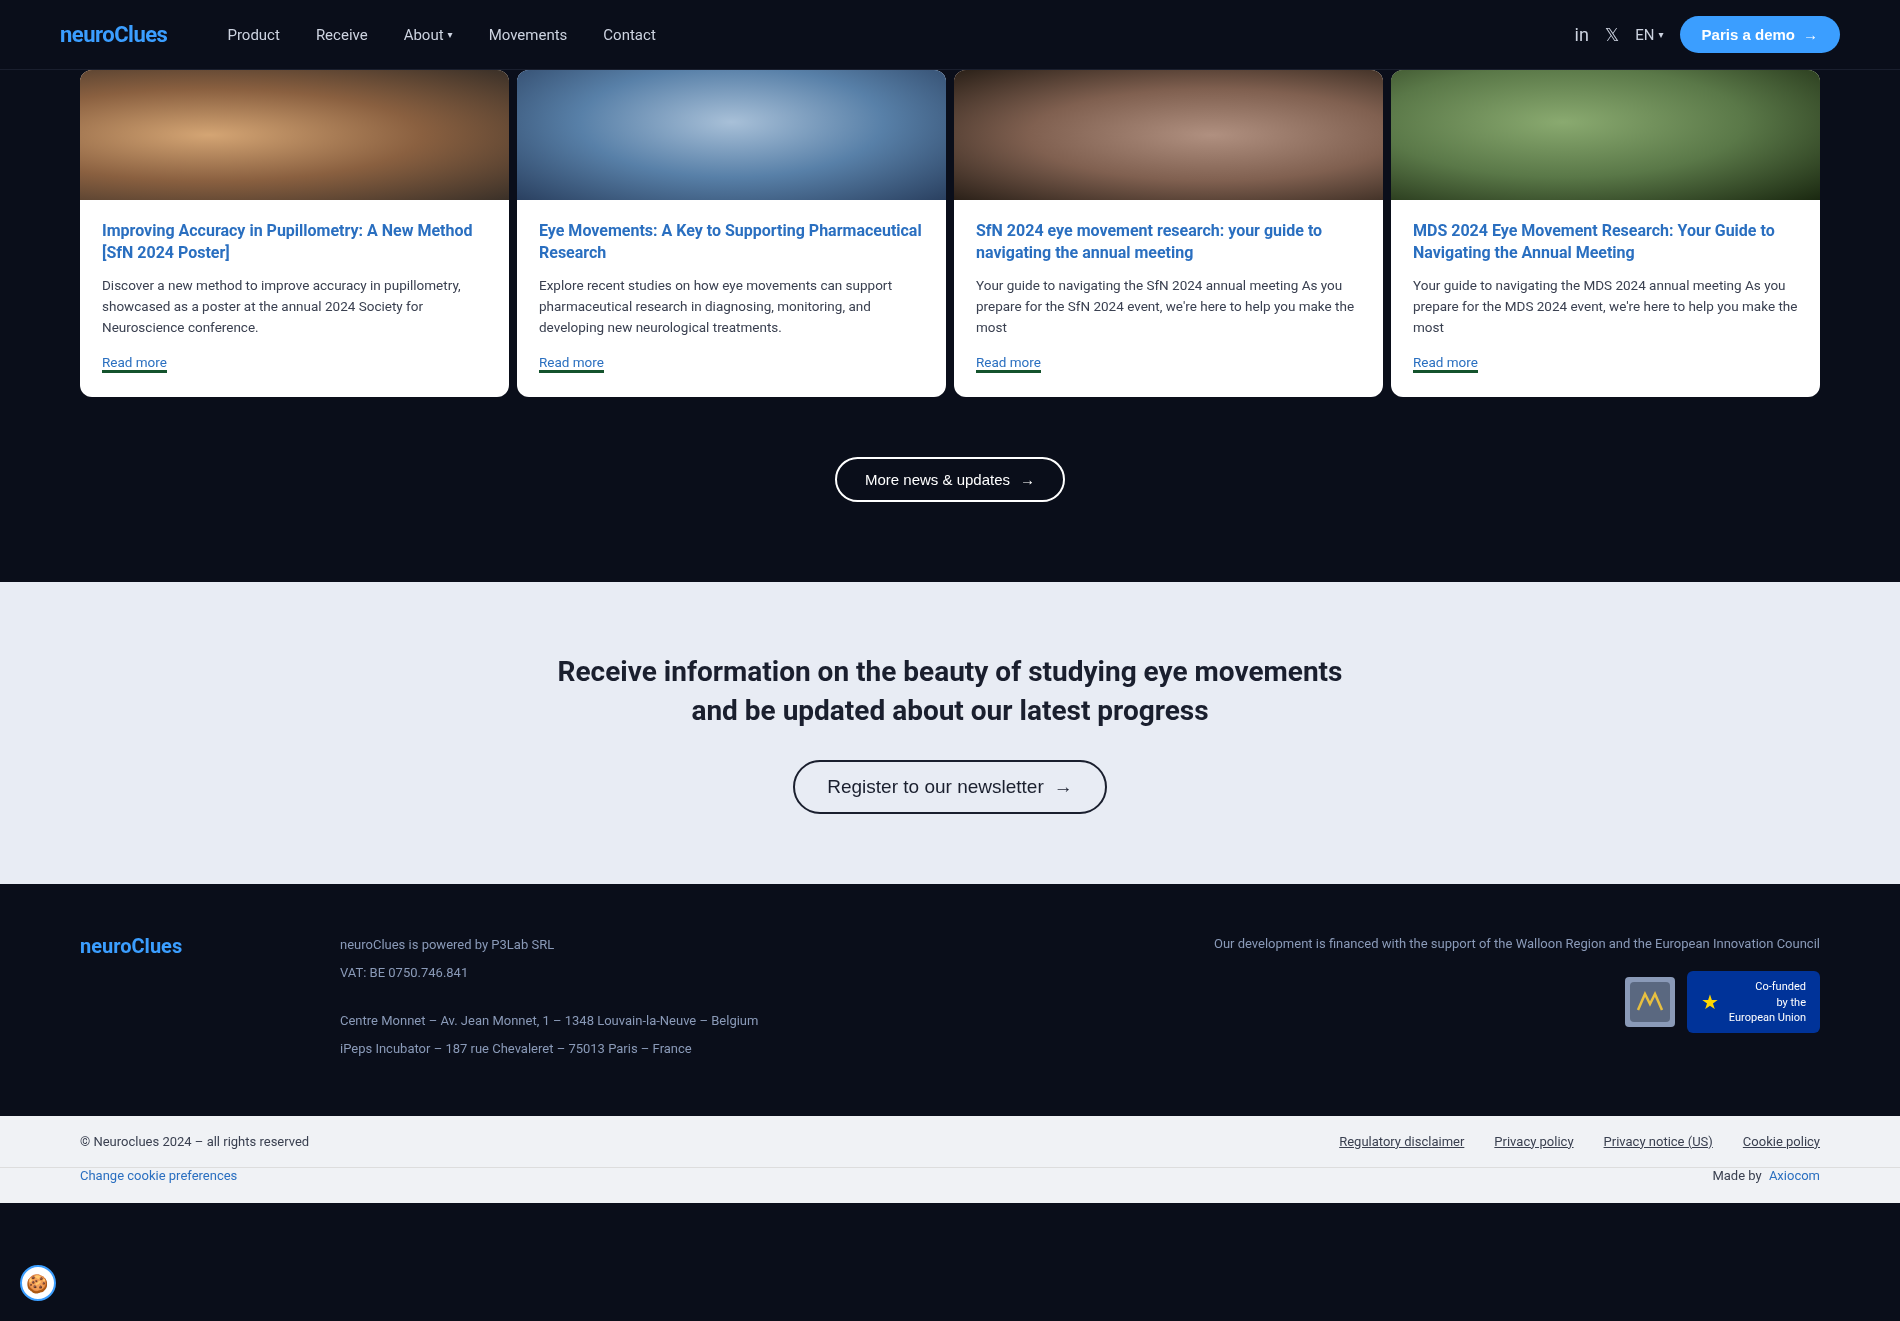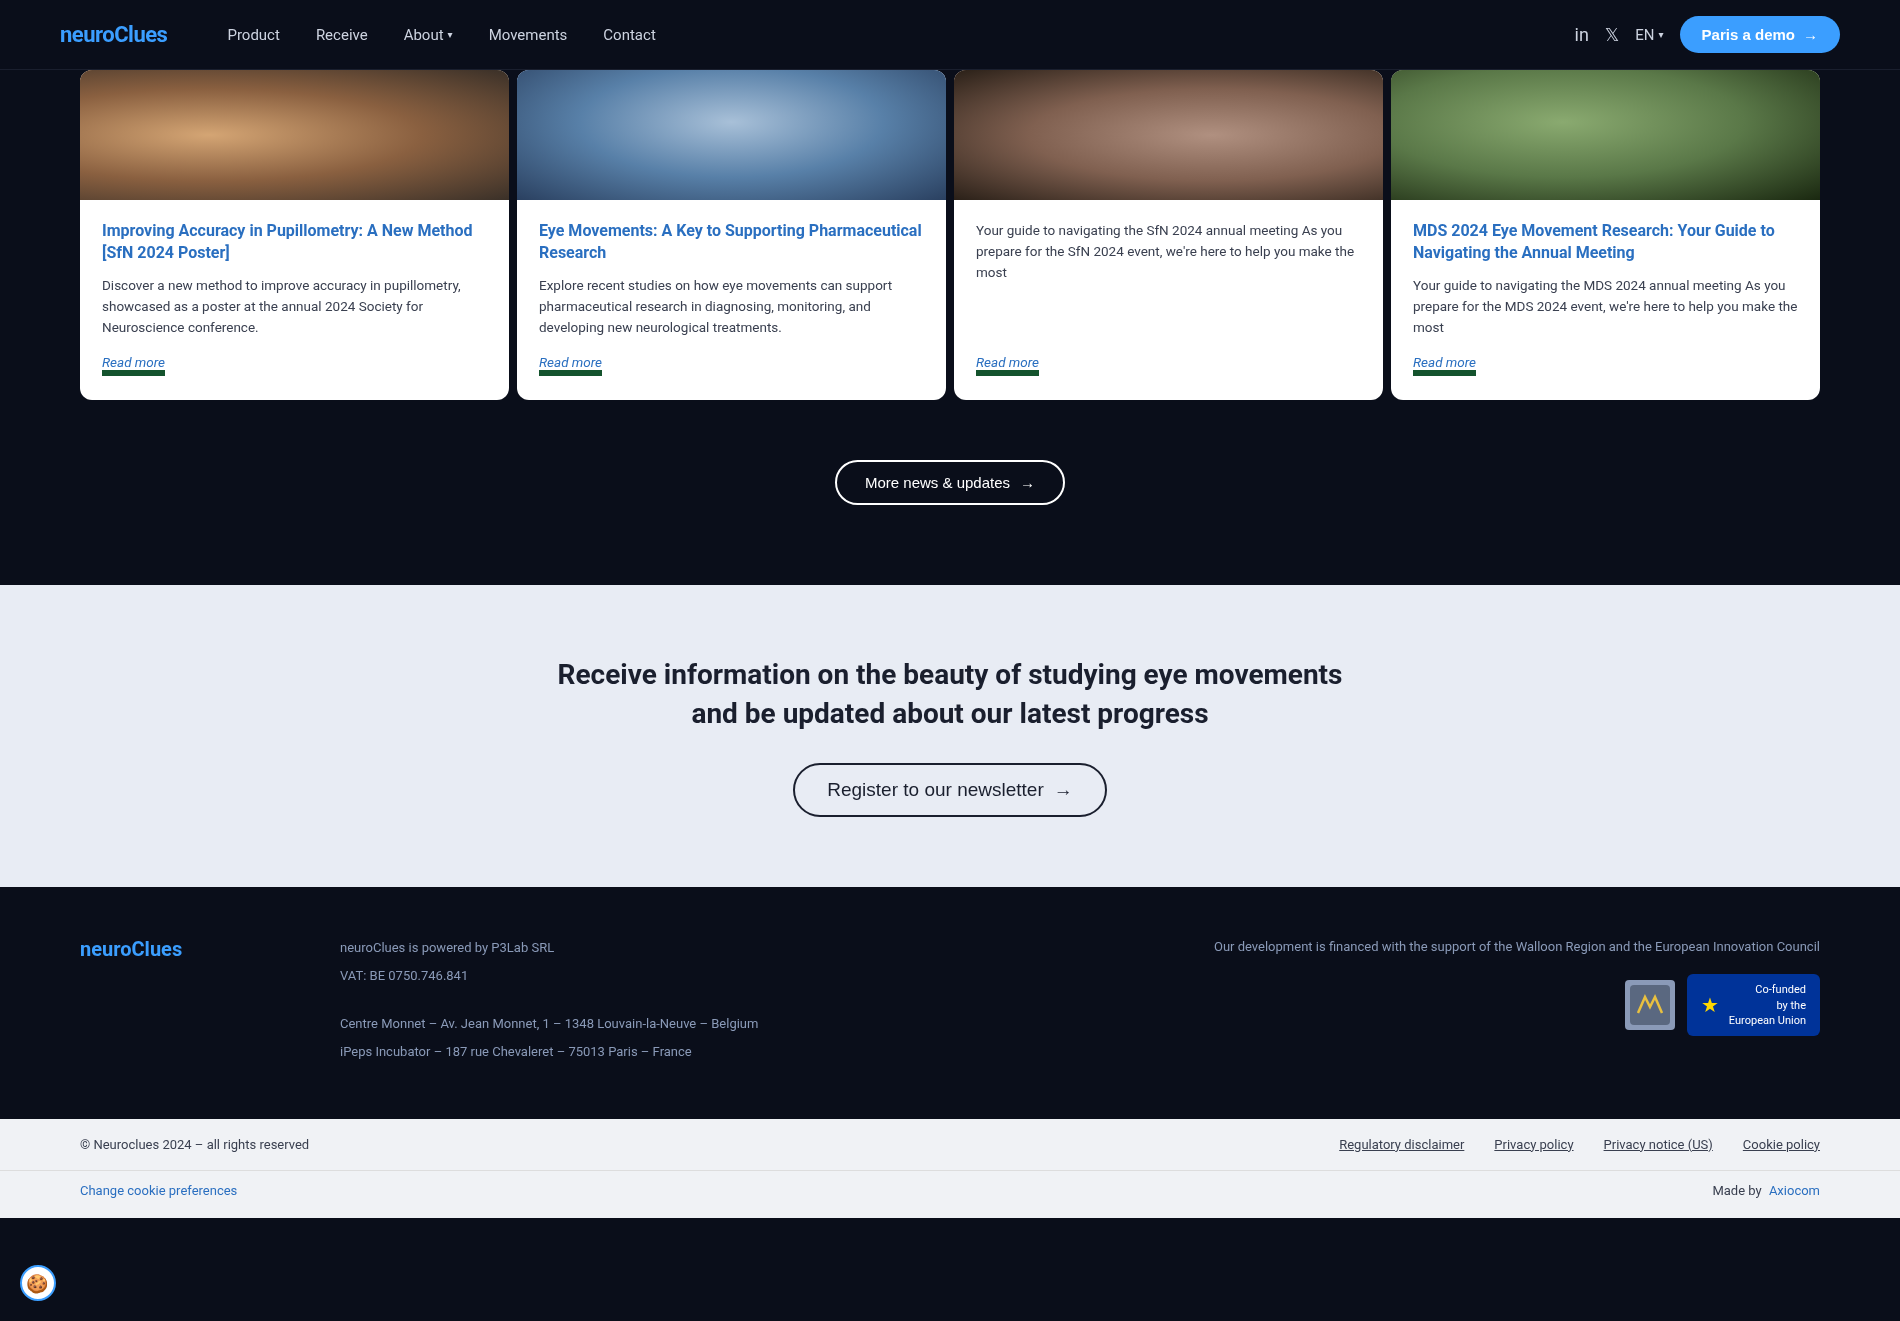--- a/index.html
+++ b/index.html
@@ -167,23 +167,22 @@
       color: #3a4050;
       line-height: 1.55;
       flex: 1;
       margin-bottom: 16px;
     }
 
     .read-more {
       color: #2a6fc0;
       font-size: 13.5px;
       text-decoration: none;
-      border-bottom: 6px solid #14532d;
+      border-bottom: 3px solid #14532d;
       width: fit-content;
-      font-style: italic;
     }
 
     
     .more-news-wrap {
       display: flex;
       justify-content: center;
       padding: 10px 0 20px;
     }
     .more-news-btn {
       background: transparent;
@@ -318,21 +317,21 @@
     .footer-link {
       font-size: 13px;
       color: #3a4050;
       text-decoration: underline;
       cursor: pointer;
     }
 
     
     .footer-very-bottom {
       background: #f0f2f5;
-      padding: 12px 80px 20px;
+      padding: 0 80px 20px;
       display: flex;
       justify-content: space-between;
       align-items: center;
       border-top: 1px solid #ddd;
     }
     .cookie-pref {
       font-size: 13px;
       color: #2a6fc0;
       cursor: pointer;
       text-decoration: none;
@@ -470,20 +469,21 @@
           </defs>
           <rect width="310" height="130" fill="url(#g3)"></rect>
 
           <ellipse cx="155" cy="65" rx="80" ry="35" fill="rgba(180,150,120,0.5)"></ellipse>
           <ellipse cx="155" cy="65" rx="50" ry="20" fill="rgba(140,100,70,0.6)"></ellipse>
           <ellipse cx="155" cy="65" rx="20" ry="20" fill="rgba(80,50,30,0.7)"></ellipse>
           <ellipse cx="155" cy="65" rx="8" ry="8" fill="rgba(20,15,10,0.9)"></ellipse>
         </svg>
       </div>
       <div class="card-body">
+        <a class="card-title" href="#">SfN 2024 eye movement research: your guide to navigating the annual meeting</a>
         <p class="card-desc">Your guide to navigating the SfN 2024 annual meeting As you prepare for the SfN 2024 event, we're here to help you make the most</p>
         <a class="read-more" href="#">Read more</a>
       </div>
     </div>
 
     <div class="card">
       <div class="card-img-4">
         <svg width="100%" height="130" viewBox="0 0 310 130" xmlns="http://www.w3.org/2000/svg">
           <defs>
             <linearGradient id="g4" x1="0" y1="0" x2="1" y2="1">

